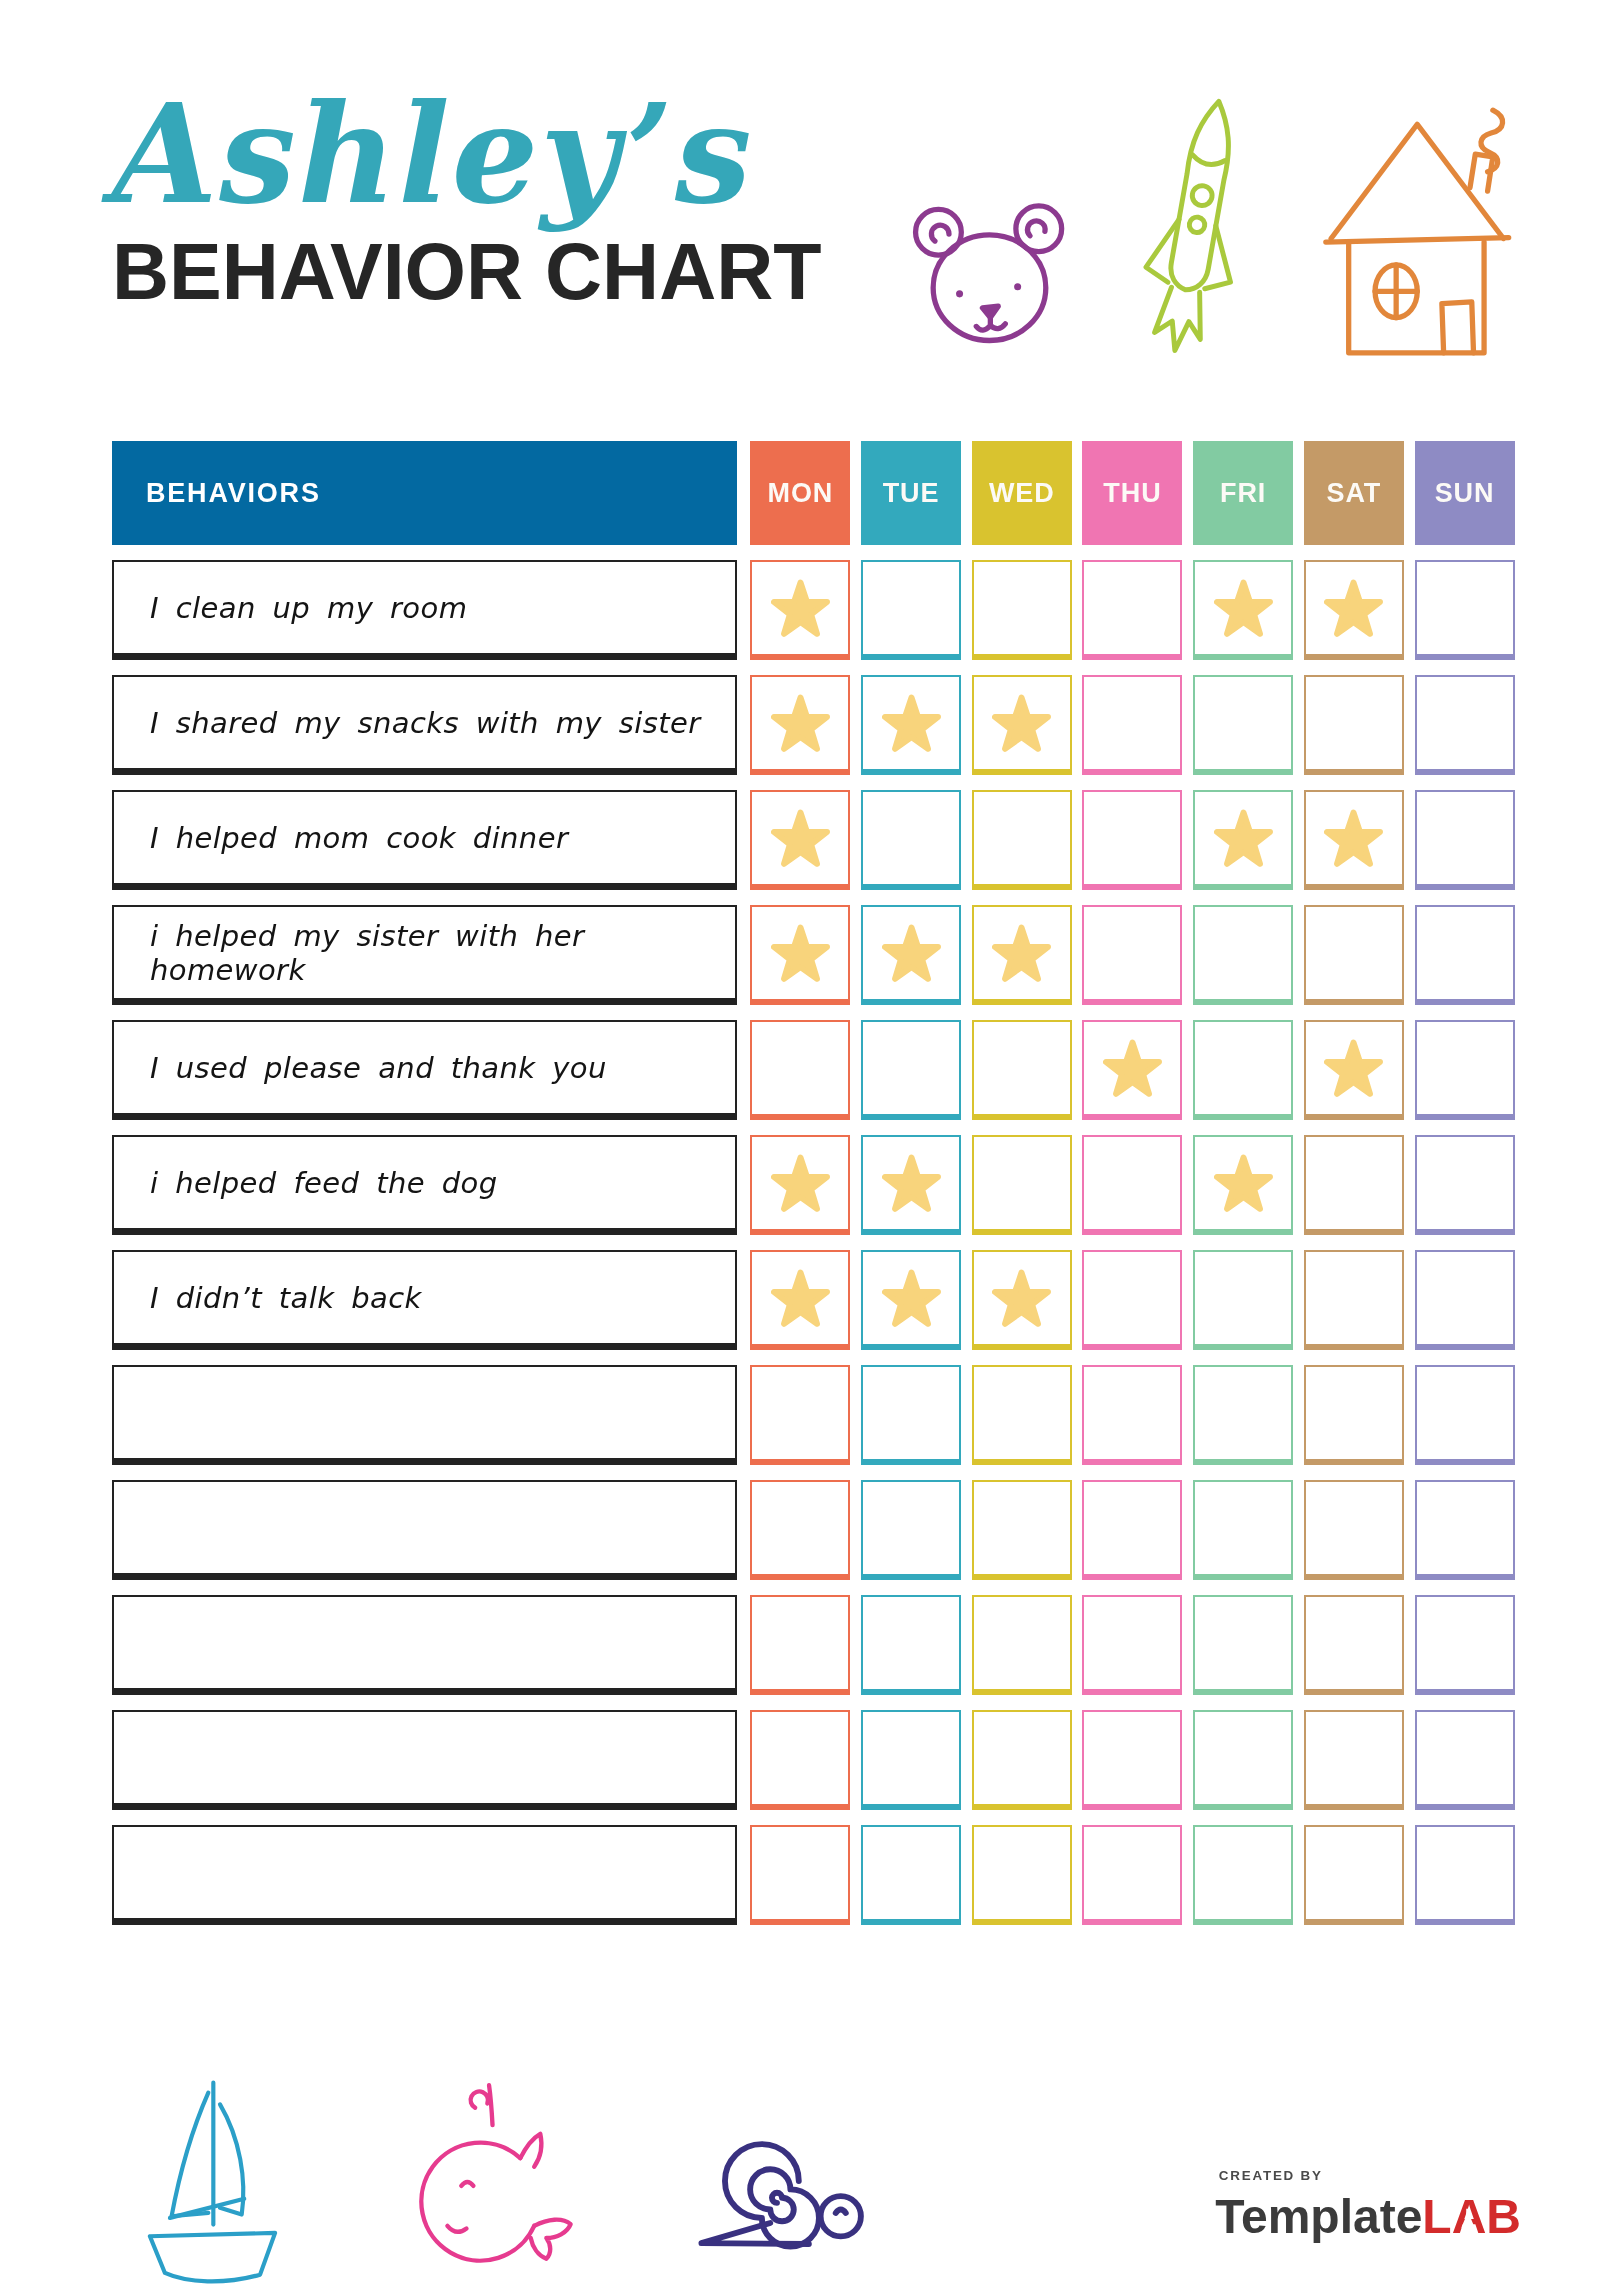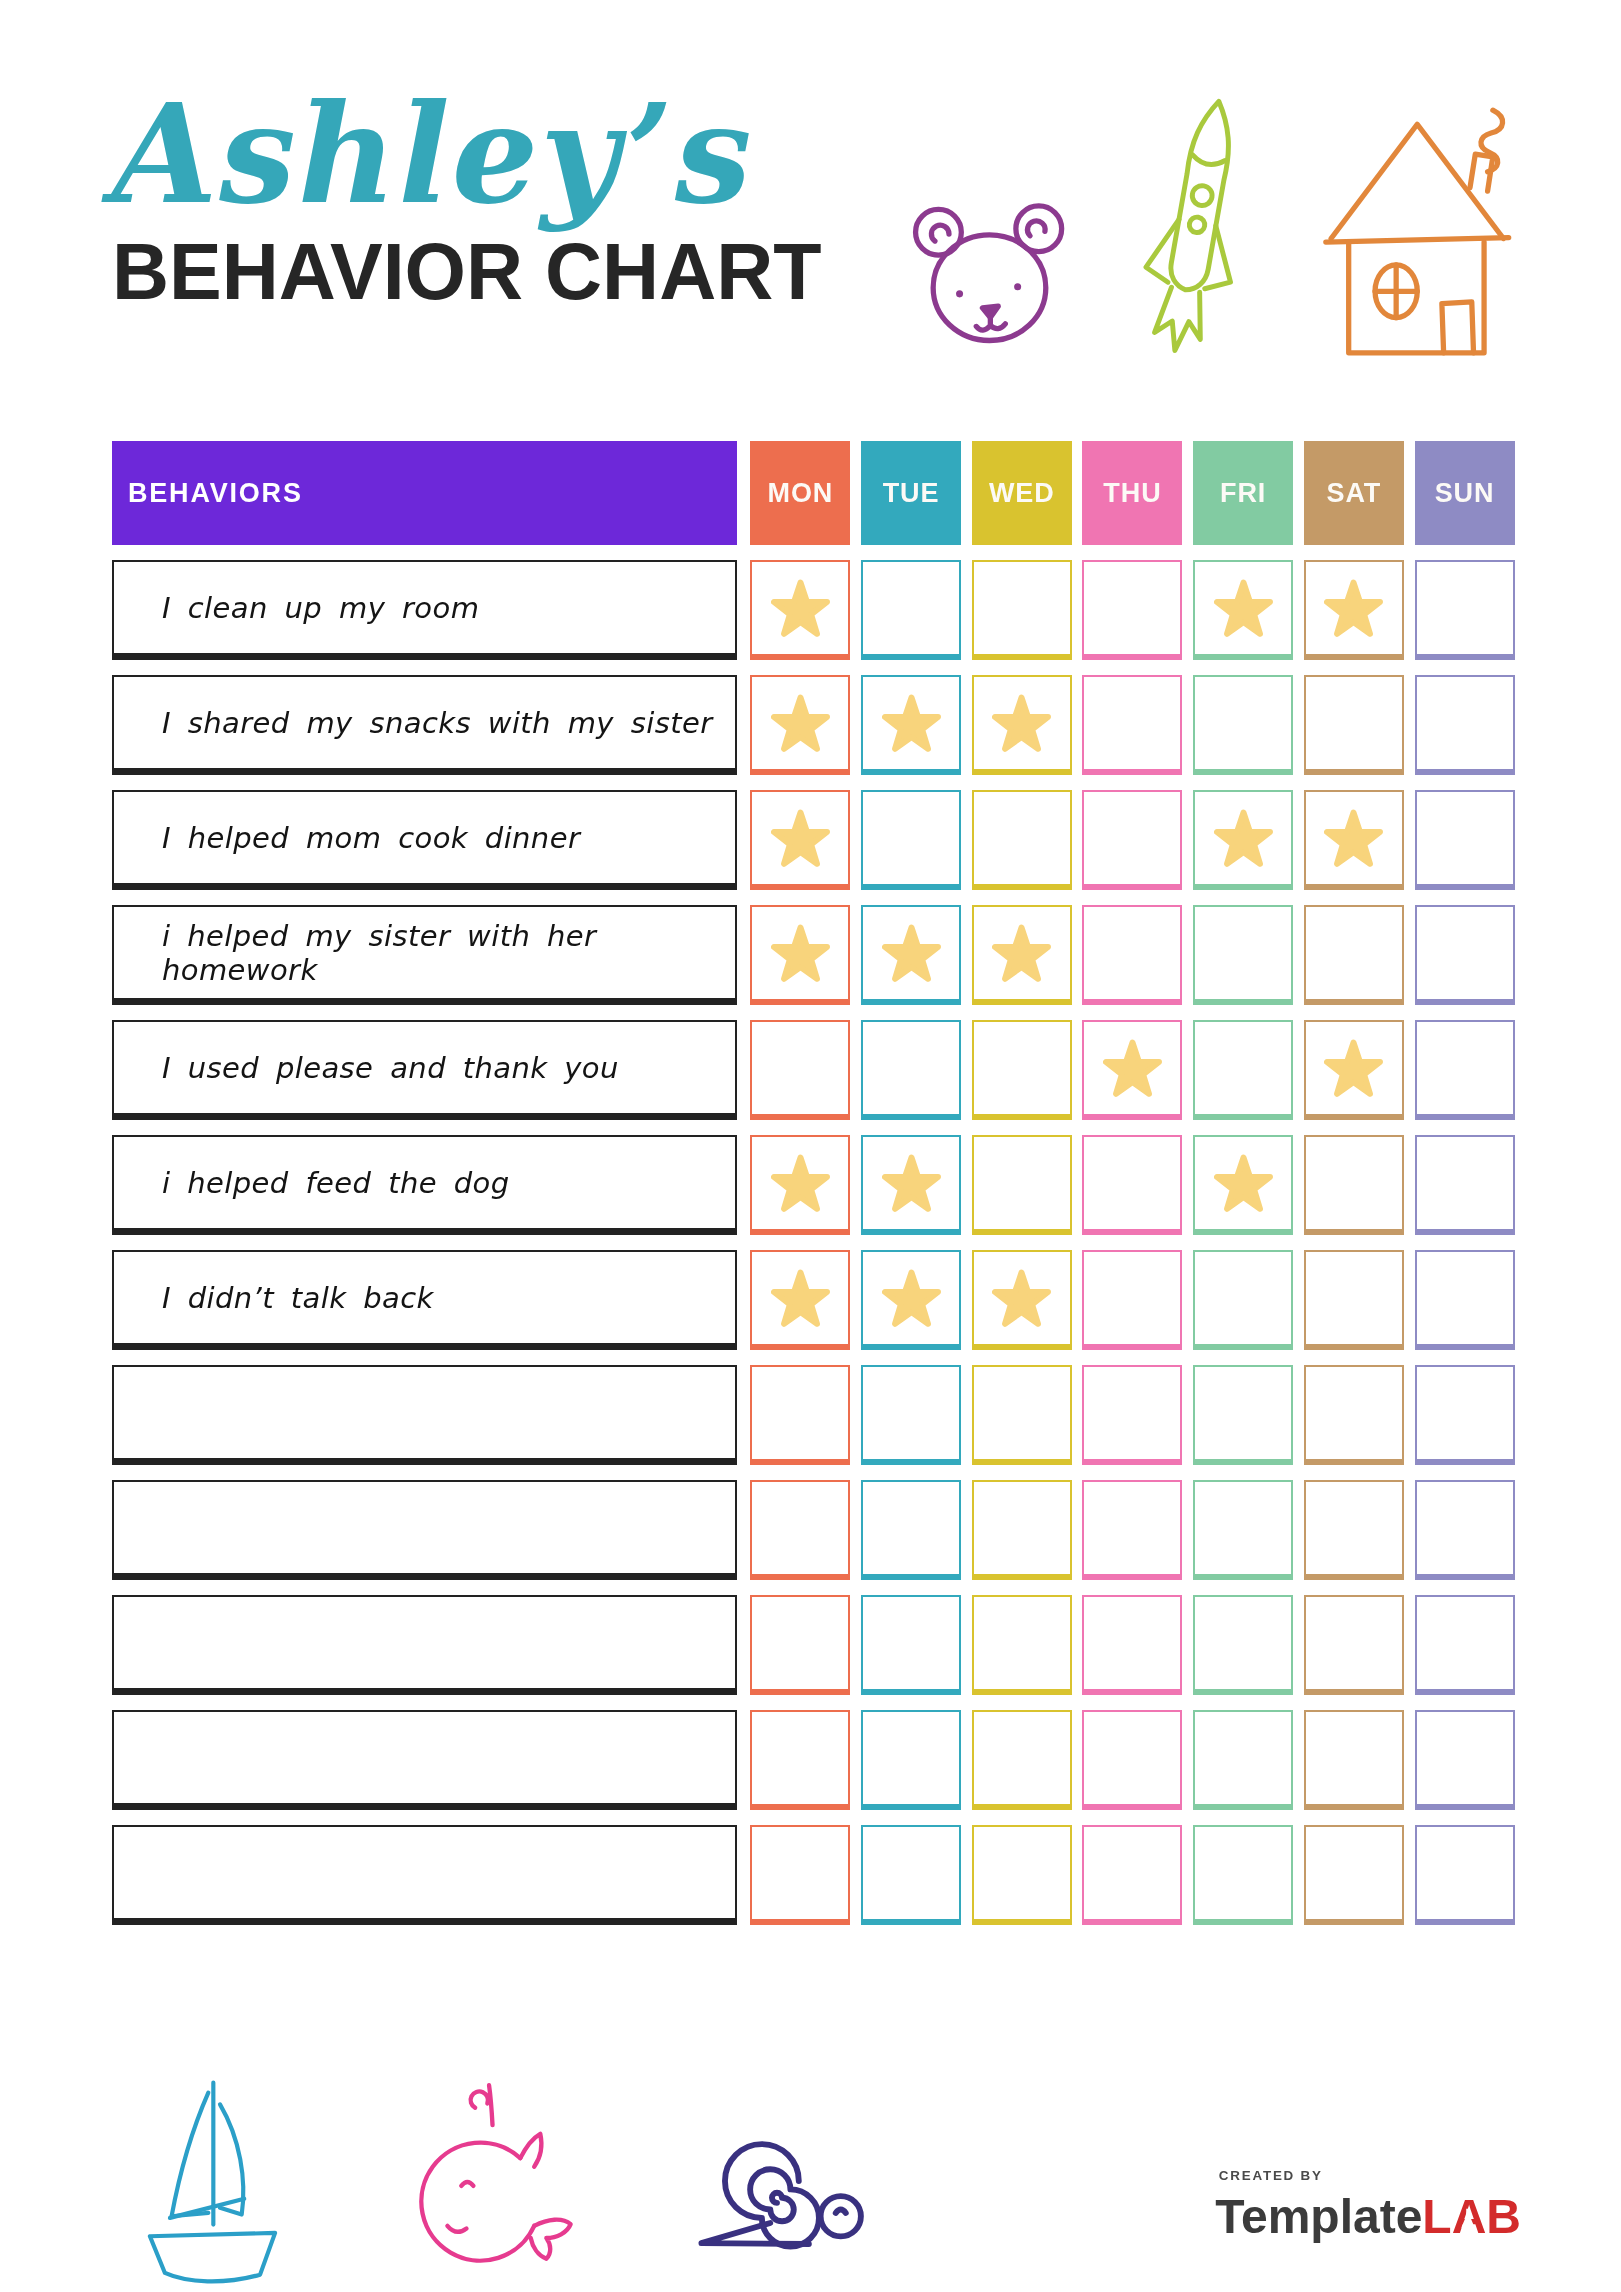--- a/index.html
+++ b/index.html
@@ -15,29 +15,29 @@
               letter-spacing:0px;margin-top:-7.2px;line-height:1;}
   .doodles-top{position:absolute;right:100px;top:79px;display:flex;align-items:flex-start;gap:43px;}
   .doodles-top .bear{margin-top:116px;color:var(--bear-purple);}
   .doodles-top .rocket{margin-top:0;color:var(--rocket-green);}
   .doodles-top .house{margin-top:19.7px;color:var(--house-orange);}
   .doodle svg{display:block;fill:none;stroke:currentColor;stroke-linecap:round;stroke-linejoin:round;}
 
   
   .chart{position:absolute;left:112px;top:441px;width:1405px;}
   .chart-header{display:flex;gap:13.4px;}
-  .behaviors-head{width:625px;height:104px;background:#6d28d9;color:#fff;
-                  box-sizing:border-box;display:flex;align-items:center;padding-left:16px;
+  .behaviors-head{width:625px;height:104px;background:#0369a1;color:#fff;
+                  box-sizing:border-box;display:flex;align-items:center;padding-left:34px;
                   font-size:27px;font-weight:bold;letter-spacing:1.8px;}
   .day-heads{display:flex;gap:10.7px;}
   .day-head{width:100px;height:104px;display:flex;align-items:center;justify-content:center;
             color:#fcfaf6;font-size:27px;font-weight:bold;letter-spacing:0.9px;}
   .row{display:flex;gap:13.4px;margin-top:15px;height:100px;}
   .row-label{width:625px;box-sizing:border-box;border:2.7px solid #222;border-bottom-width:7.2px;
-             background:#fff;display:flex;align-items:center;padding-left:48px;
+             background:#fff;display:flex;align-items:center;padding-left:36px;
              font-family:"DejaVu Sans",sans-serif;font-style:italic;font-size:29px;color:#141414;
              word-spacing:7.2px;letter-spacing:0.4px;}
   .cells{display:flex;gap:10.7px;}
   .cell{width:100px;box-sizing:border-box;border:2.7px solid;border-bottom-width:6.3px;background:#fff;
         display:flex;align-items:center;justify-content:center;}
   .cell svg{color:var(--star-yellow);display:block;}
 
   
   .footer{position:absolute;left:116px;right:100px;top:2076px;bottom:0;
           display:flex;justify-content:space-between;align-items:flex-end;}

